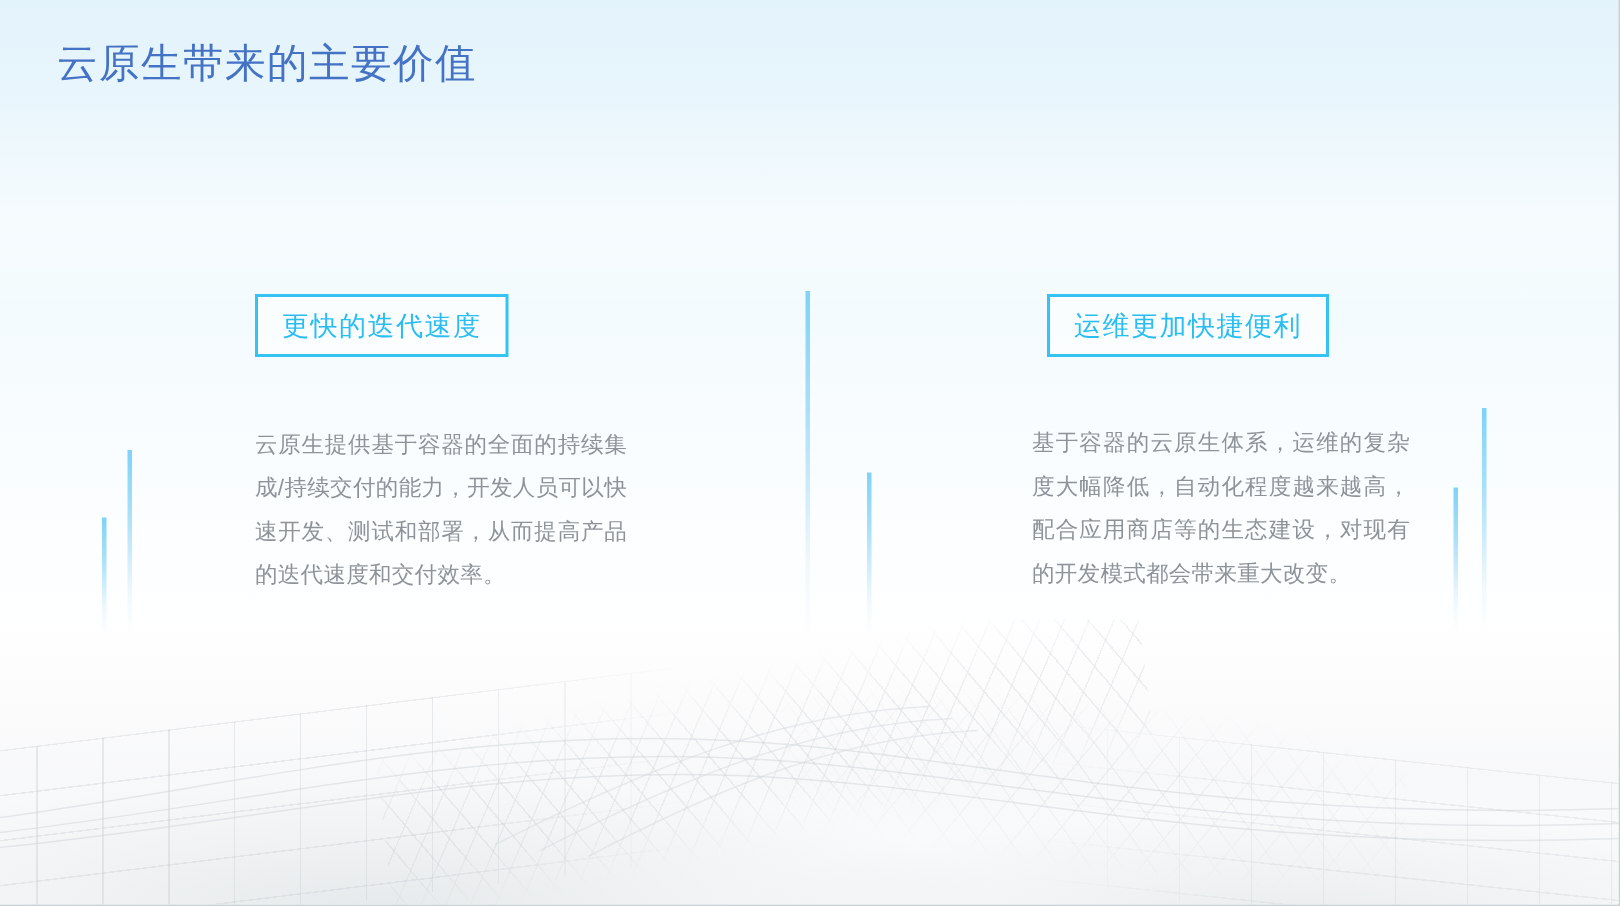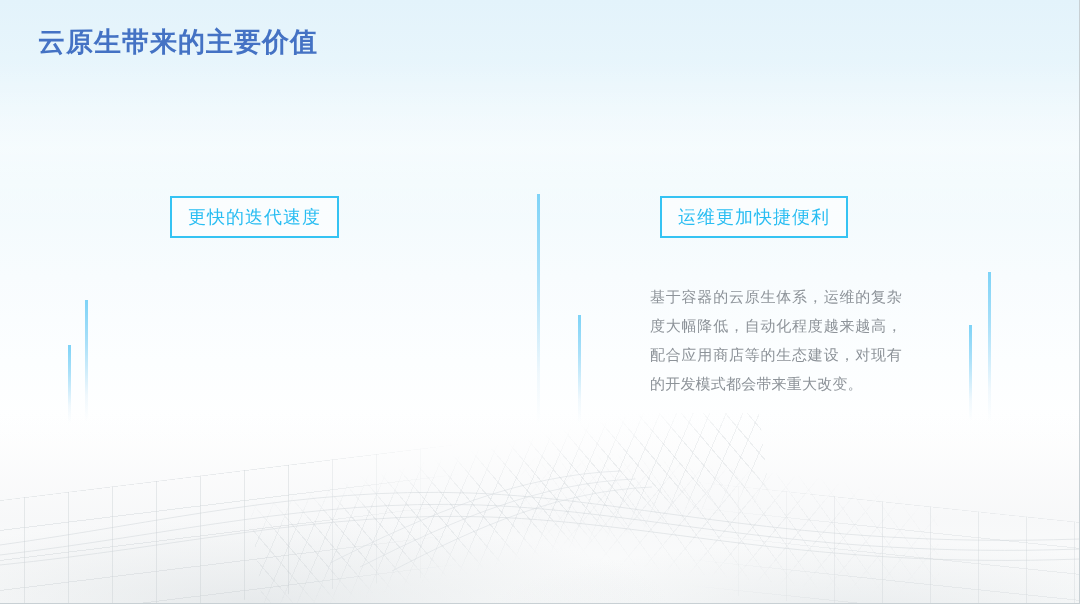--- a/index.html
+++ b/index.html
@@ -135,21 +135,21 @@
     width: 1080px;
     height: 120px;
   }
 
   
   .page-title {
     position: absolute;
     left: 38px;
     top: 24px;
     font-size: 27px;
-    font-weight: bold;
+    font-weight: normal;
     letter-spacing: 1px;
     color: #4472c4;
     white-space: nowrap;
   }
 
   
   .accent-line {
     position: absolute;
     width: 3px;
     background: linear-gradient(to bottom, #7ed3f7 0%, #a9e0f9 35%, rgba(200,228,245,0.25) 78%, rgba(255,255,255,0) 100%);
@@ -177,22 +177,22 @@
   .card-body {
     margin-top: 44px;
     width: 248px;
     font-size: 15px;
     line-height: 29px;
     color: #8d9399;
     letter-spacing: 0.2px;
     text-align: justify;
   }
   #card-1 { left: 170px; }
-  #card-2 { left: 660px; }
-  #card-2 .card-body { margin-left: -10px; width: 252px; }
+  #card-2 { left: 698px; }
+  #card-2 .card-body { margin-left: -10px; width: 252px; font-family: Liberation Mono, monospace; }
 </style>
 </head>
 <body>
 
 <div class="slide">
 
   <div class="sheen sheen-a"></div>
   <div class="sheen sheen-b"></div>
 
   <div class="landscape">
@@ -219,20 +219,21 @@
 
   <div class="accent-line" style="left:68px;  top:345px; height:78px;"></div>
   <div class="accent-line" style="left:85px;  top:300px; height:122px;"></div>
   <div class="accent-line" style="left:537px; top:194px; height:230px;"></div>
   <div class="accent-line" style="left:578px; top:315px; height:108px;"></div>
   <div class="accent-line" style="left:969px; top:325px; height:96px;"></div>
   <div class="accent-line" style="left:988px; top:272px; height:150px;"></div>
 
   <div class="card" id="card-1">
     <div class="card-heading">更快的迭代速度</div>
+    <div class="card-body">云原生提供基于容器的全面的持续集成/持续交付的能力，开发人员可以快速开发、测试和部署，从而提高产品的迭代速度和交付效率。</div>
   </div>
 
   <div class="card" id="card-2">
     <div class="card-heading">运维更加快捷便利</div>
     <div class="card-body">基于容器的云原生体系，运维的复杂度大幅降低，自动化程度越来越高，配合应用商店等的生态建设，对现有的开发模式都会带来重大改变。</div>
   </div>
 
 </div>
 
 </body></html>

